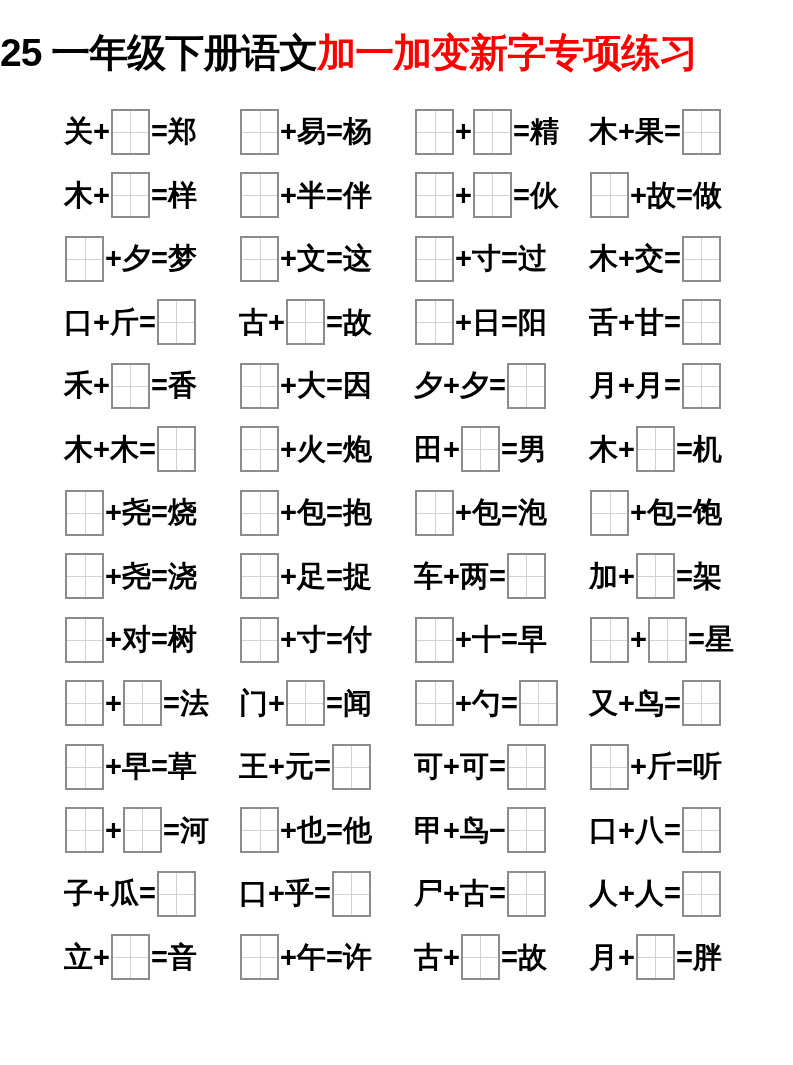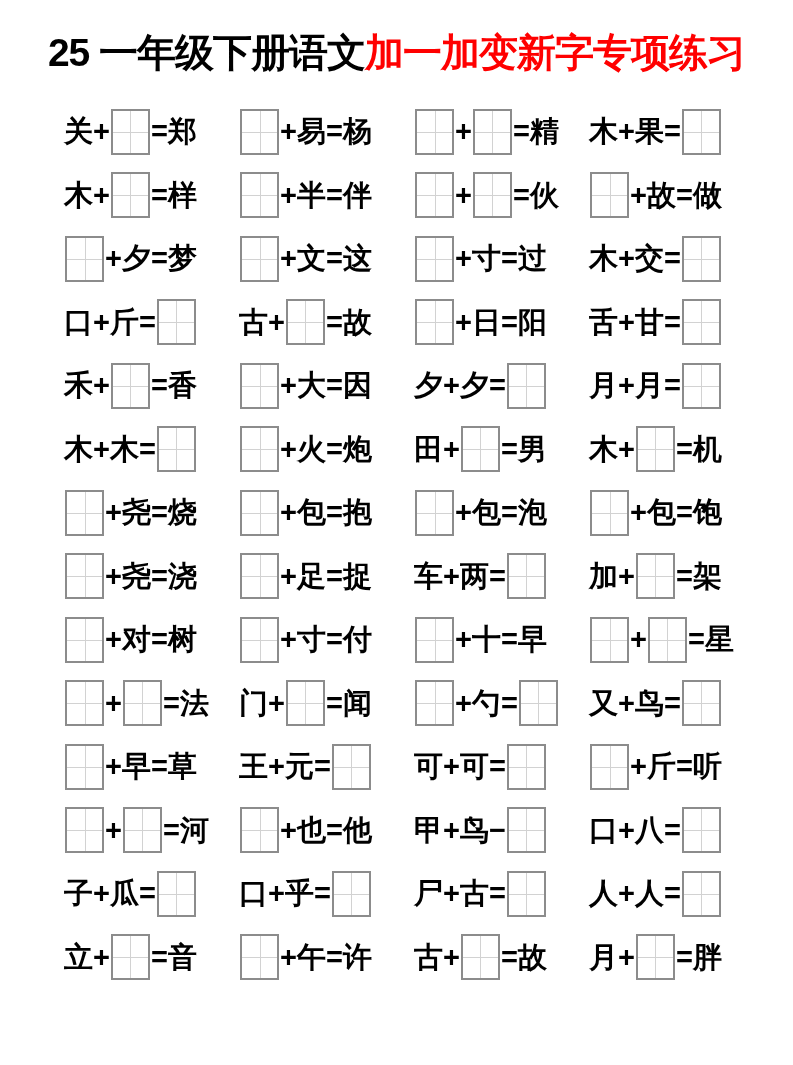--- a/index.html
+++ b/index.html
@@ -10,21 +10,21 @@
   }
   .page {
     position: relative;
     width: 793px;
     height: 1065px;
     background: #ffffff;
     overflow: hidden;
   }
   .title {
     padding-top: 26px;
-    text-align: center;
+    text-align: left;
     font-size: 39px;
     font-weight: bold;
     letter-spacing: -1px;
     color: #000000;
     white-space: nowrap;
   }
   .title .hl {
     
   }
   .grid {

